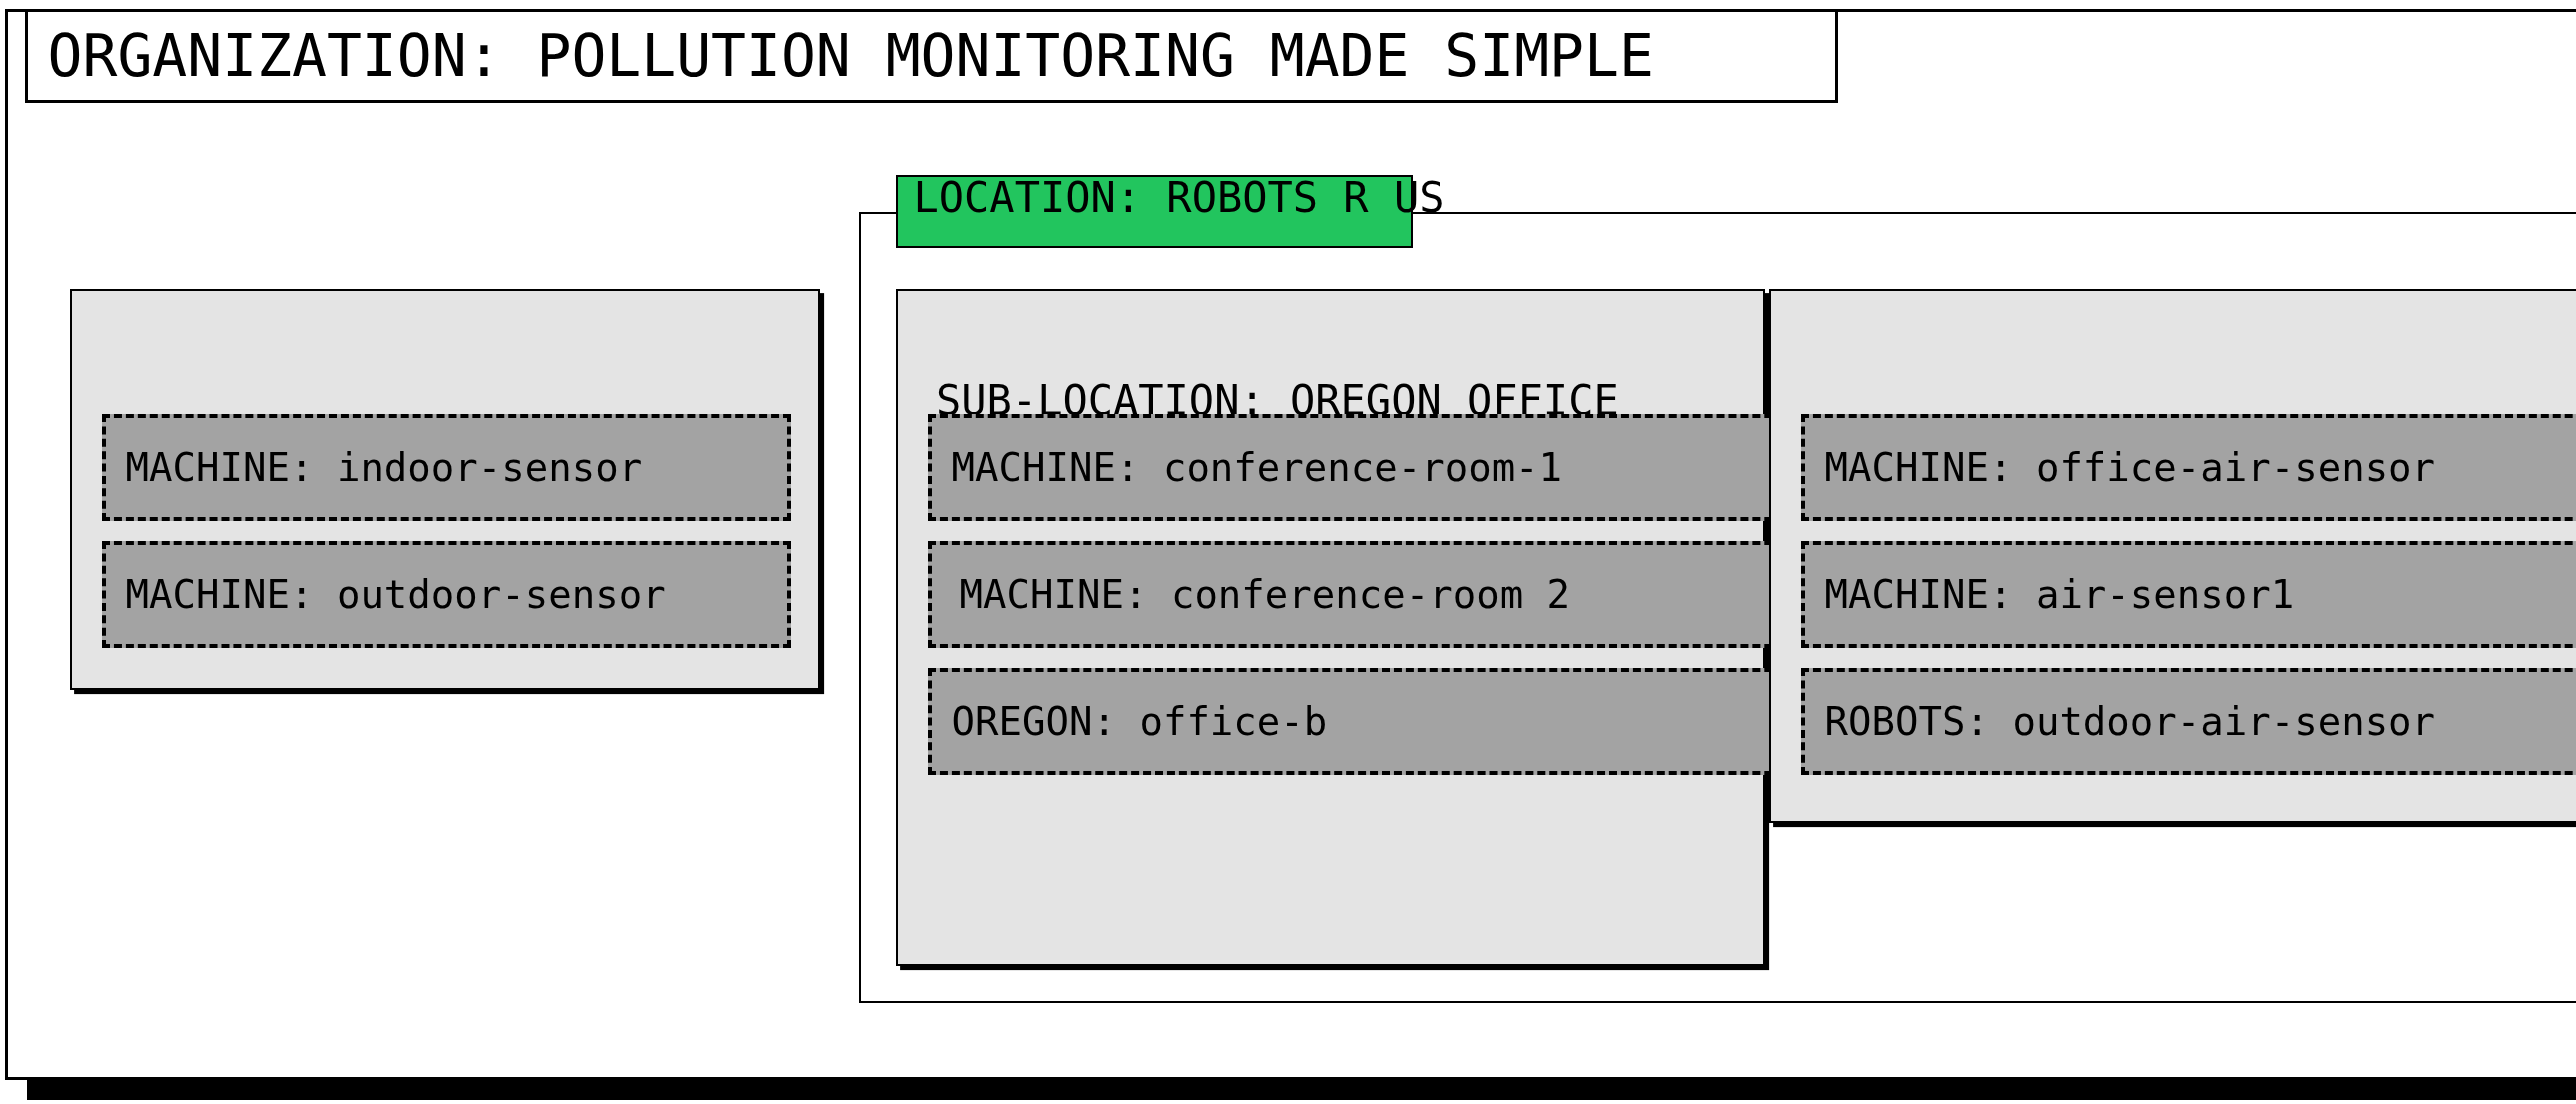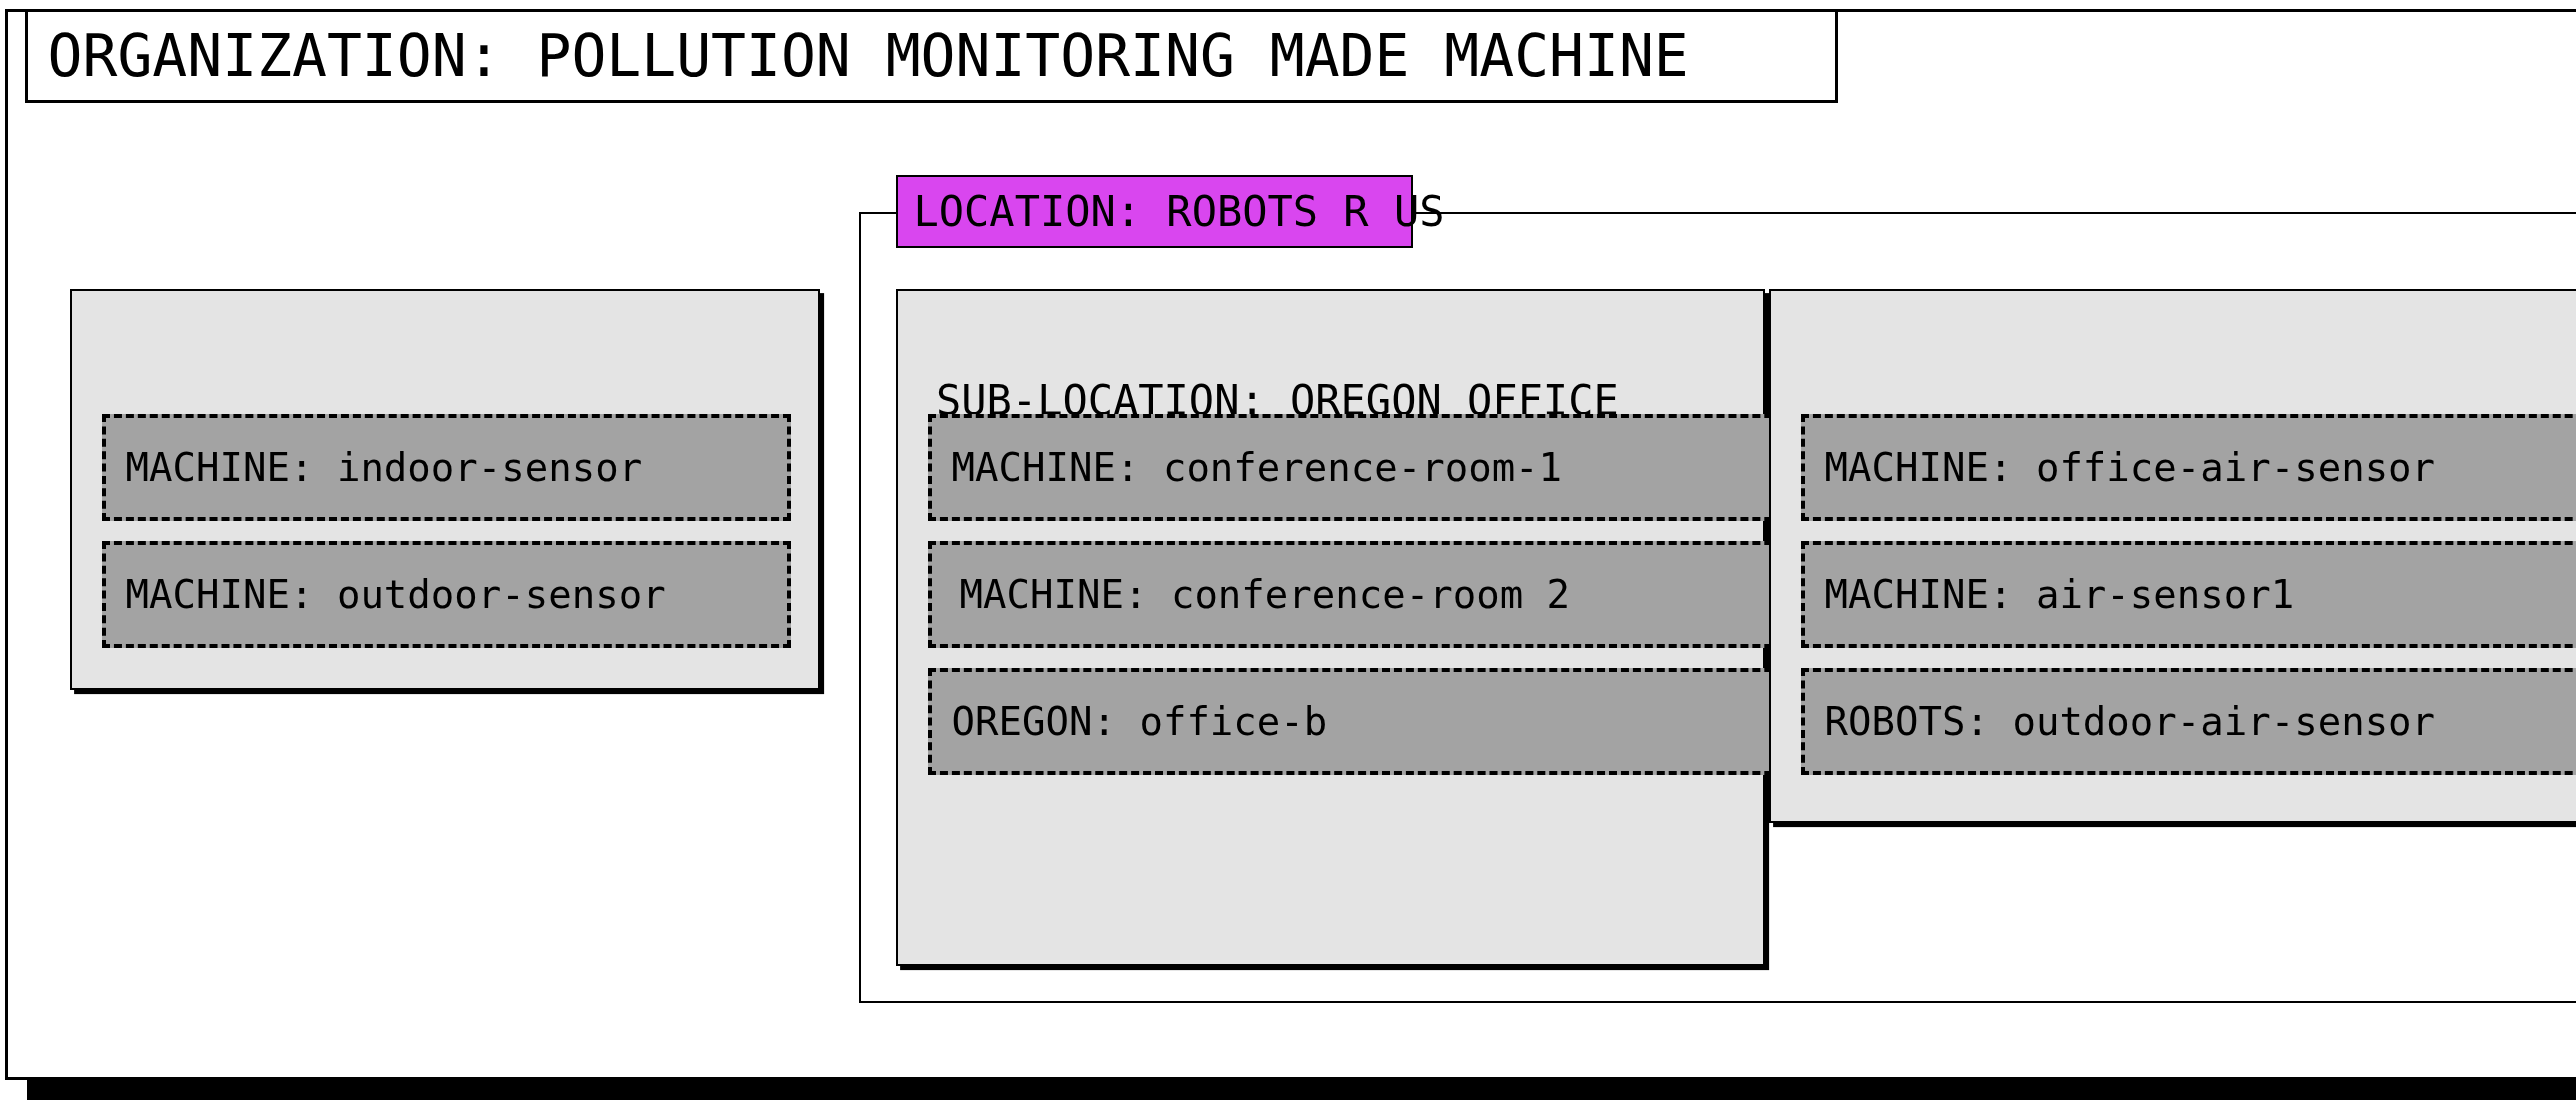--- a/index.html
+++ b/index.html
@@ -75,24 +75,24 @@
     background: #ffffff;
     box-sizing: border-box;
   }
   .group-title-box {
     position: absolute;
     left: 896px;
     top: 175px;
     width: 517px;
     height: 73px;
     border: 2.6px solid #000000;
-    background: #d946ef;
+    background: #22c55e;
     box-sizing: border-box;
     display: flex;
-    align-items: center;
+    align-items: flex-start;
   }
   .group-title-text {
     font-size: 42px;
     line-height: 1;
     padding-left: 15.5px;
     white-space: pre;
   }
 
   
   .panel {
@@ -151,21 +151,21 @@
 </style>
 </head>
 <body>
 
 <div id="stage">
 
   <div class="org-shadow"></div>
   <div class="org-frame"></div>
 
   <div class="org-title-box">
-    <span class="org-title-text">ORGANIZATION: POLLUTION MONITORING MADE MACHINE</span>
+    <span class="org-title-text">ORGANIZATION: POLLUTION MONITORING MADE SIMPLE</span>
   </div>
 
   <div class="group-frame"></div>
   <div class="group-title-box">
     <span class="group-title-text">LOCATION: ROBOTS R US</span>
   </div>
 
   <div class="panel" id="panel-antonia">
     <div class="machine m0">
       <span class="machine-text">MACHINE: indoor-sensor</span>

